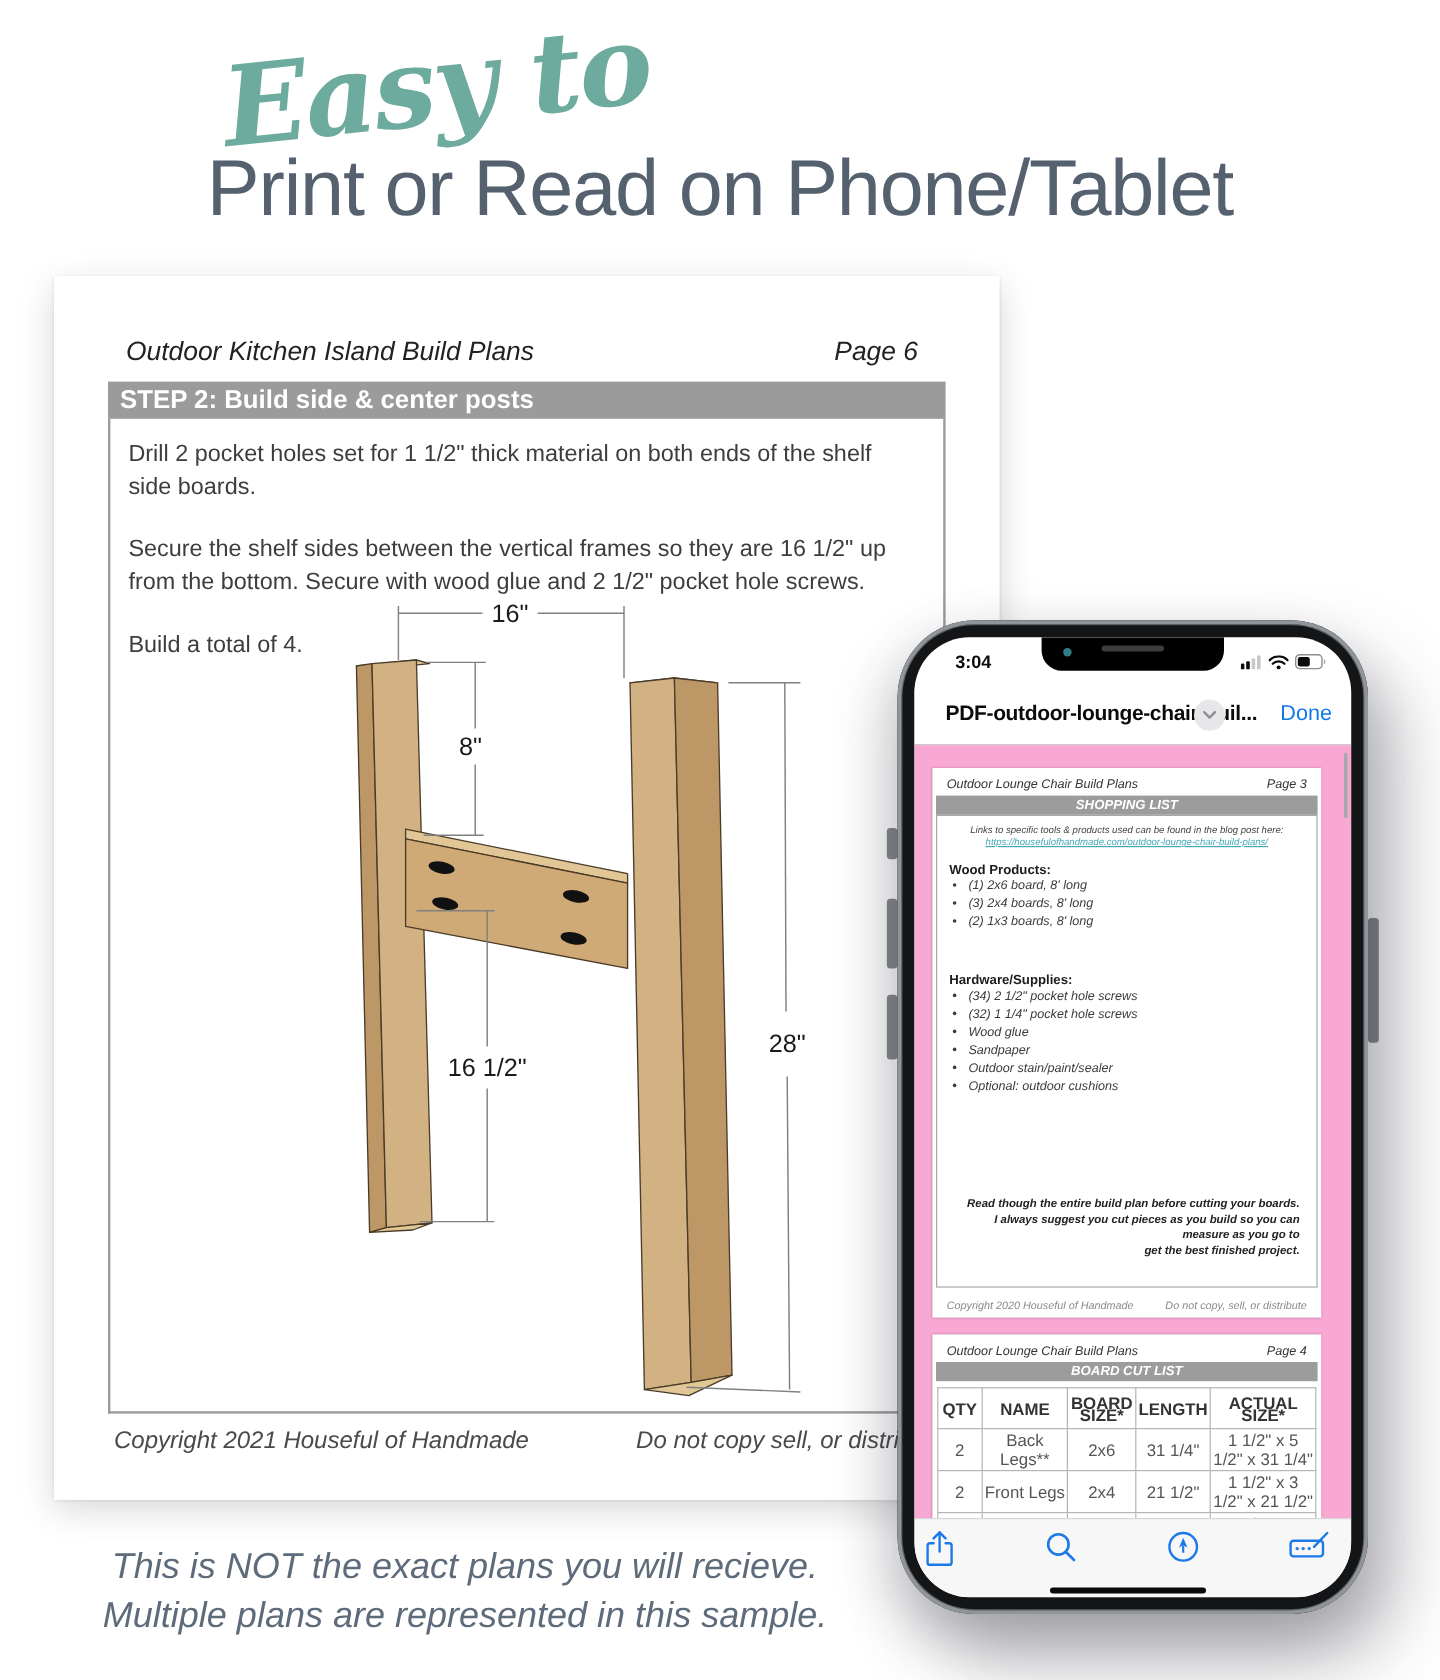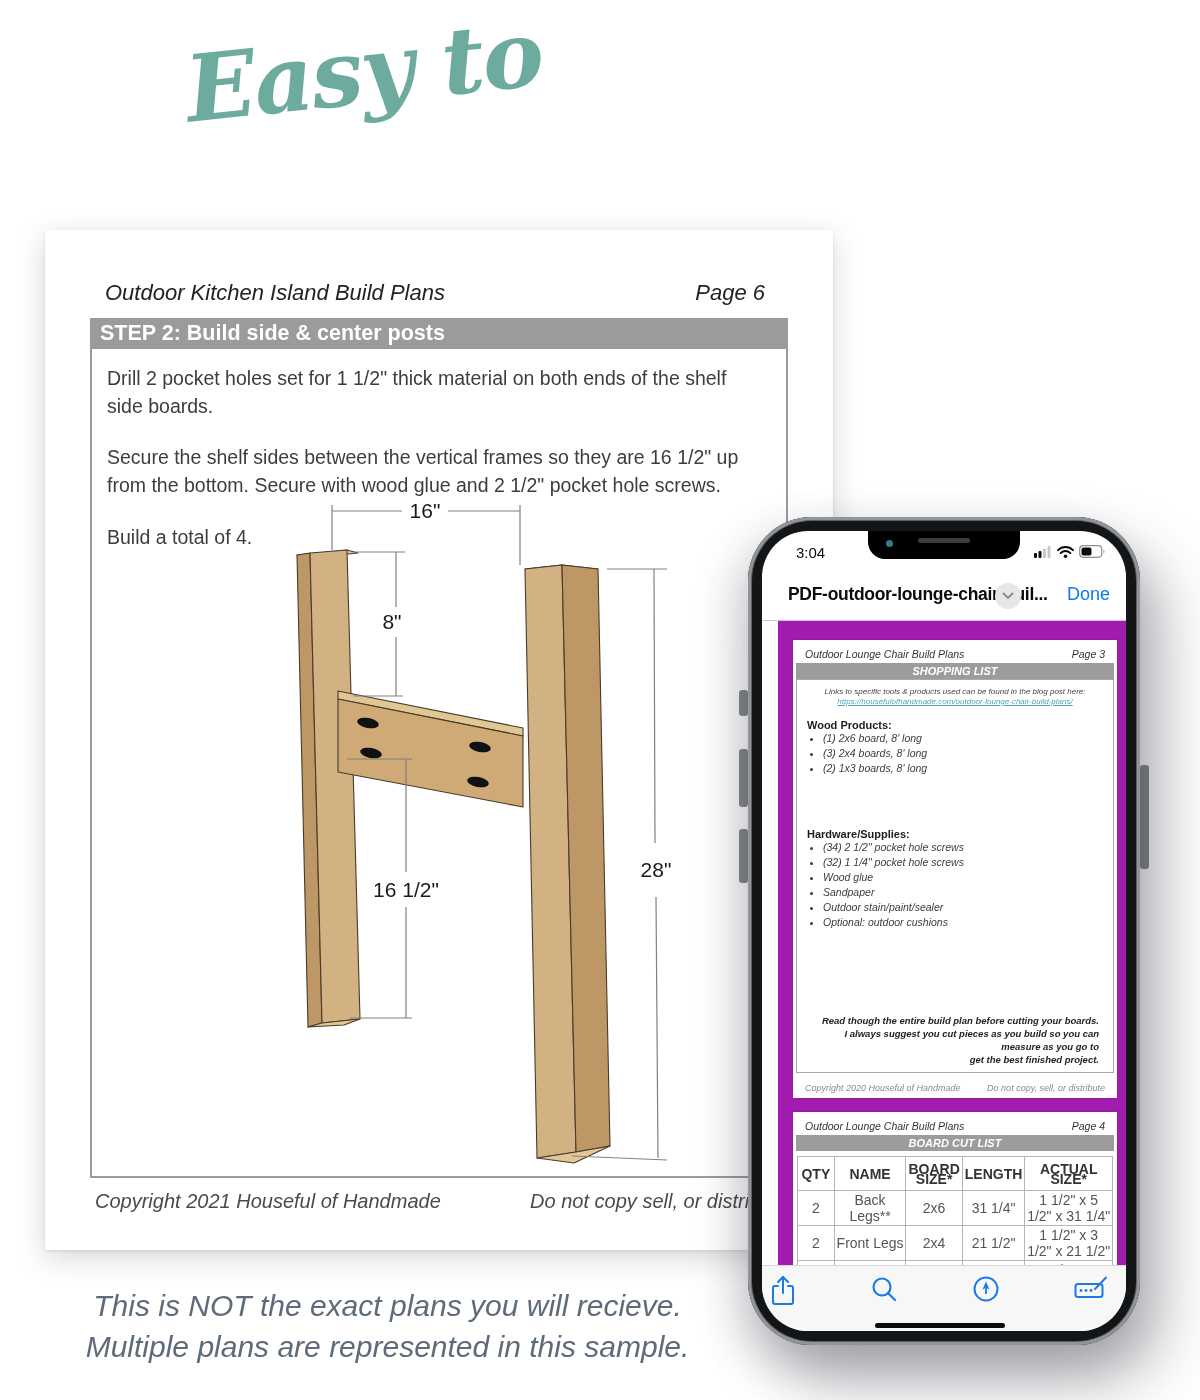--- a/index.html
+++ b/index.html
@@ -35,30 +35,30 @@
                22px 35px 60px rgba(40,40,55,.35),-12px 18px 45px rgba(40,40,55,.18);}
   #screen{position:absolute;left:14px;top:14px;width:364px;height:800px;border-radius:46px;
     background:#fff;overflow:hidden;}
   #notch{position:absolute;left:50%;transform:translateX(-50%);top:0;width:152px;height:28px;
     background:#000;border-radius:0 0 17px 17px;}
   #speaker{position:absolute;left:50%;transform:translateX(-50%);top:7px;width:52px;height:5px;
     border-radius:3px;background:#3a3d40;}
   #camera-dot{position:absolute;left:18px;top:9px;width:7px;height:7px;border-radius:50%;
     background:#2f7f8a;}
   #statusbar{position:absolute;left:0;top:0;width:100%;height:42px;}
-  #status-time{position:absolute;left:34px;top:13px;font-size:15px;font-weight:normal;color:#0b0b0c;}
+  #status-time{position:absolute;left:34px;top:13px;font-size:15px;font-weight:bold;color:#0b0b0c;}
   #status-icons{position:absolute;right:20px;top:14px;display:flex;align-items:center;gap:5px;}
   #navbar{position:absolute;left:0;top:42px;width:100%;height:48px;background:#fff;}
   #nav-title{position:absolute;left:26px;top:11px;font-size:17.5px;font-weight:bold;color:#0b0b0c;
     letter-spacing:-.3px;white-space:nowrap;}
   #nav-chevron{position:absolute;left:233px;top:10px;width:26px;height:26px;border-radius:50%;
     background:#e7e7e9;display:flex;align-items:center;justify-content:center;}
   #nav-done{position:absolute;right:16px;top:11px;font-size:18px;font-weight:400;color:#0f7aef;}
   #navline{position:absolute;left:0;top:89px;width:100%;height:1px;background:#c9c9cb;}
-  #viewport{position:absolute;left:16px;top:90px;width:100%;height:644px;background:#a21caf;overflow:hidden;}
+  #viewport{position:absolute;left:0;top:90px;width:100%;height:644px;background:#f9a8d4;overflow:hidden;}
   .mini-page{position:absolute;left:15px;width:324px;background:#fff;box-shadow:0 0 2px rgba(0,0,0,.25);}
   #scrollbar{position:absolute;right:3px;top:6px;width:3px;height:55px;border-radius:2px;background:#a9a9ad;}
   .mini-head{display:flex;justify-content:space-between;font-style:italic;font-size:10.5px;
     color:#333;margin:8px 12px 3px 12px;}
   .mini-bar{margin:0 3px;background:#9c9c9c;color:#fff;font-weight:bold;font-size:11px;
     text-align:center;line-height:16px;height:16px;font-style:italic;}
   .mini-box{margin:0 3px;border:1px solid #a8a8a8;position:relative;}
   .mini-note{font-style:italic;font-size:8px;color:#444;text-align:center;margin:7px 10px 0;}
   .mini-link{font-style:italic;font-size:8px;text-align:center;margin-top:1px;text-decoration:underline;}
   .mini-h{font-weight:bold;font-size:11px;color:#1c1c1c;margin:13px 0 1px 10px;}
@@ -81,20 +81,21 @@
   
   #caption{position:absolute;left:35px;top:1286px;width:705px;text-align:center;
     font-style:italic;font-size:30px;line-height:1.35;color:#5e6b7a;}
 </style>
 </head>
 <body>
 
 <div id="canvas">
 
   <div id="script-word">Easy to</div>
+  <div id="headline">Print or Read on Phone/Tablet</div>
 
   <div id="paper">
     <div id="doc-header">
       <span>Outdoor Kitchen Island Build Plans</span>
       <span>Page 6</span>
     </div>
     <div id="step-bar">STEP 2: Build side &amp; center posts</div>
     <div id="content-box">
       <p class="doc-par">Drill 2 pocket holes set for 1 1/2" thick material on both ends of the shelf side boards.</p>
       <p class="doc-par" style="margin-top:24px">Secure the shelf sides between the vertical frames so they are 16 1/2" up from the bottom. Secure with wood glue and 2 1/2" pocket hole screws.</p>
@@ -213,21 +214,21 @@
           <div class="mini-bar">SHOPPING LIST</div>
           <div class="mini-box" style="height:392px">
             <div class="mini-note">Links to specific tools &amp; products used can be found in the blog post here:</div>
             <div class="mini-link" style="color:#48a8b8">https://housefulofhandmade.com/outdoor-lounge-chair-build-plans/</div>
             <div class="mini-h">Wood Products:</div>
             <ul class="mini-ul">
               <li>(1) 2x6 board, 8' long</li>
               <li>(3) 2x4 boards, 8' long</li>
               <li>(2) 1x3 boards, 8' long</li>
             </ul>
-            <div class="mini-h" style="margin-top:53px">Hardware/Supplies:</div>
+            <div class="mini-h" style="margin-top:36px">Hardware/Supplies:</div>
             <ul class="mini-ul">
               <li>(34) 2 1/2" pocket hole screws</li>
               <li>(32) 1 1/4" pocket hole screws</li>
               <li>Wood glue</li>
               <li>Sandpaper</li>
               <li>Outdoor stain/paint/sealer</li>
               <li>Optional: outdoor cushions</li>
             </ul>
             <div class="mini-bigquote">
               <div>Read though the entire build plan before cutting your boards.</div>

